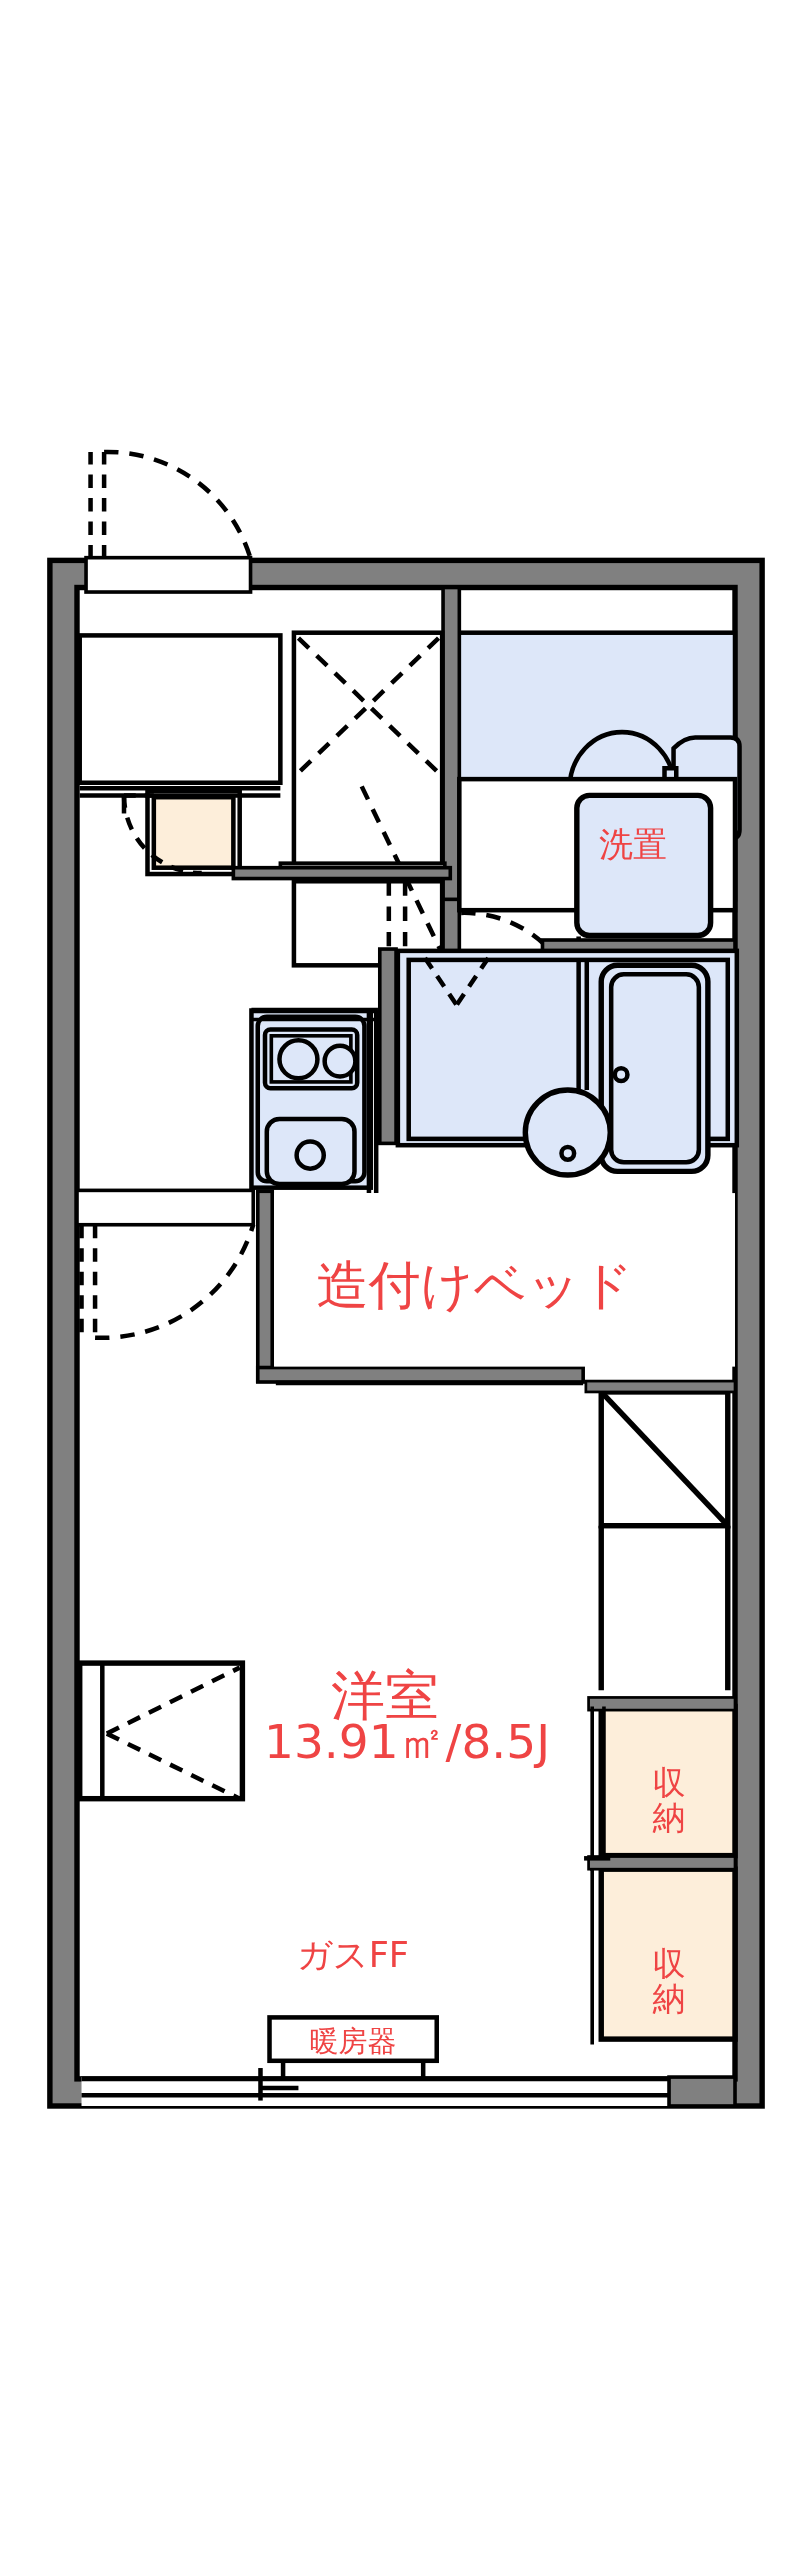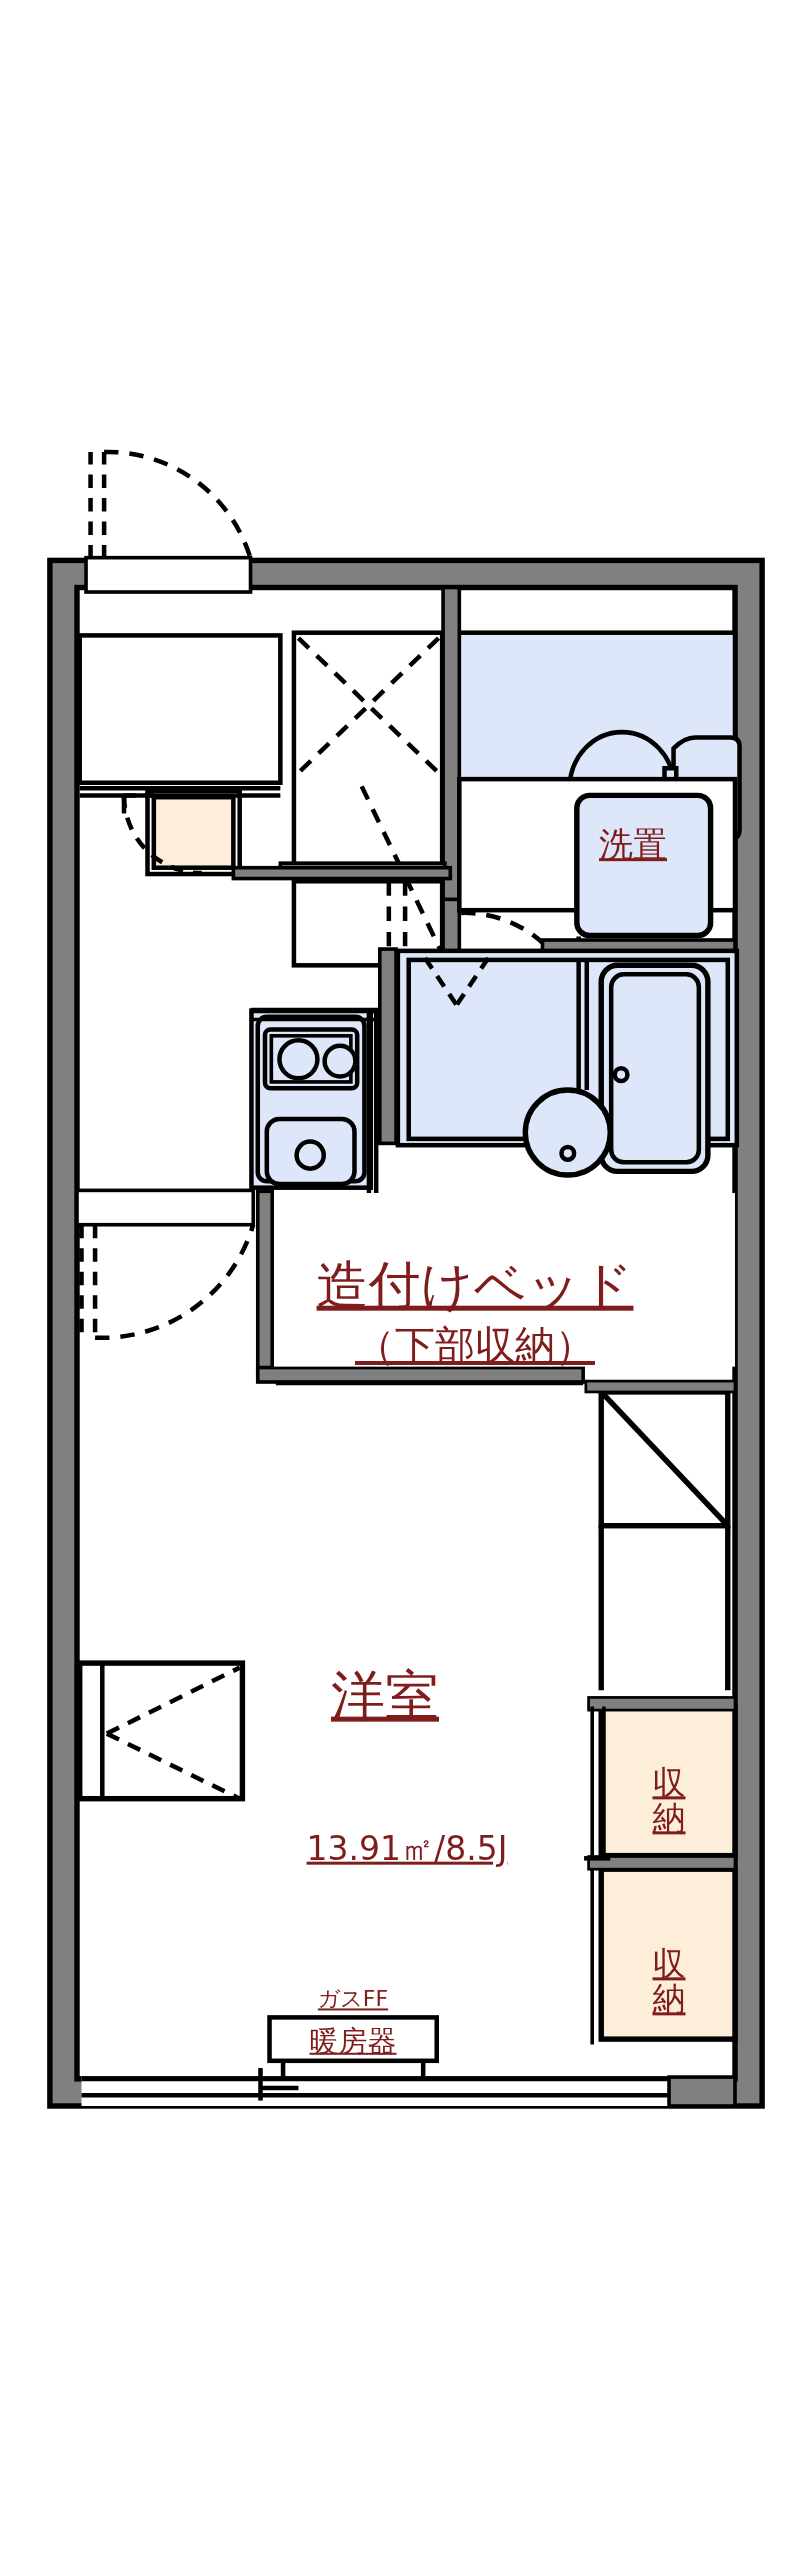--- a/index.html
+++ b/index.html
@@ -1,19 +1,19 @@
 <!DOCTYPE html>
 <html style="font-size:14.5px"><head>
 <meta charset="utf-8">
 <style>
   html,body{margin:0;padding:0;background:#ffffff;}
   body{font-family:"DejaVu Sans","Liberation Sans",sans-serif;}
   #stage{position:relative;width:812px;height:2576px;background:#ffffff;overflow:hidden;}
   #stage svg{position:absolute;left:0;top:0;}
-  .lbl{position:absolute;color:#7f1d1d;white-space:nowrap;line-height:1.05;text-decoration:underline;}
+  .lbl{position:absolute;color:#ef4444;white-space:nowrap;line-height:1.05;}
   .lbl.c{transform:translate(-50%,-50%);text-align:center;}
 </style>
 </head>
 <body>
 
 <div id="stage">
 
 <svg width="812" height="2576" viewBox="0 0 898 2850">
 
   <g>
@@ -226,28 +226,27 @@
 
     <rect x="740" y="2298" width="73" height="32" fill="#808080" stroke="#000" stroke-width="4"></rect>
   </g>
 
 </svg>
 
 <div class="lbl c" style="left:633px;top:845px;font-size:34px;">洗置</div>
 
 <div class="lbl c" style="left:475px;top:1285px;font-size:52px;">造付けベッド</div>
 
-<div class="lbl c" style="left:475px;top:1345px;font-size:40px;">（下部収納）</div>
 
 <div class="lbl c" style="left:385px;top:1696px;font-size:54px;">洋室</div>
 
-<div class="lbl c" style="left:407px;top:1849px;font-size:33px;">13.91㎡/8.5J</div>
+<div class="lbl c" style="left:407px;top:1742px;font-size:47px;">13.91㎡/8.5J</div>
 
 <div class="lbl c" style="left:669px;top:1801px;font-size:33px;width:42px;white-space:normal;">収納</div>
 
 <div class="lbl c" style="left:669px;top:1982px;font-size:33px;width:42px;white-space:normal;">収納</div>
 
-<div class="lbl c" style="left:353px;top:1999px;font-size:22px;">ガスFF</div>
+<div class="lbl c" style="left:353px;top:1955px;font-size:35px;">ガスFF</div>
 
 <div class="lbl c" style="left:353px;top:2041px;font-size:29px;">暖房器</div>
 
 </div>
 
 
 </body></html>

